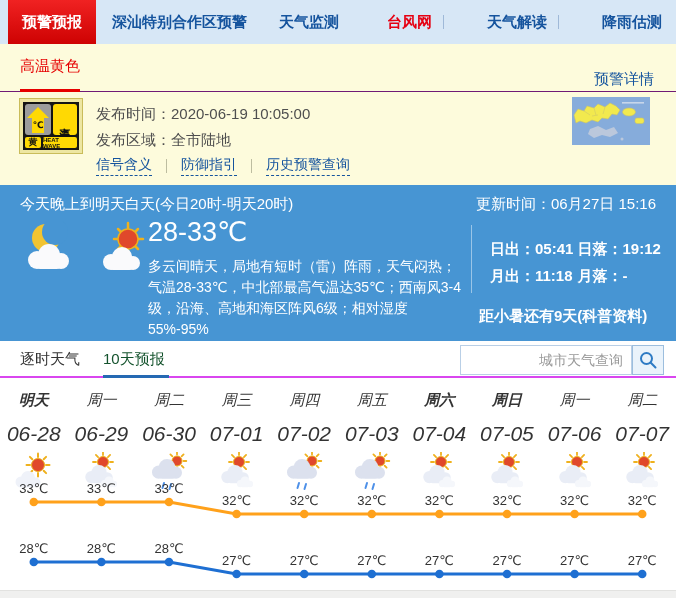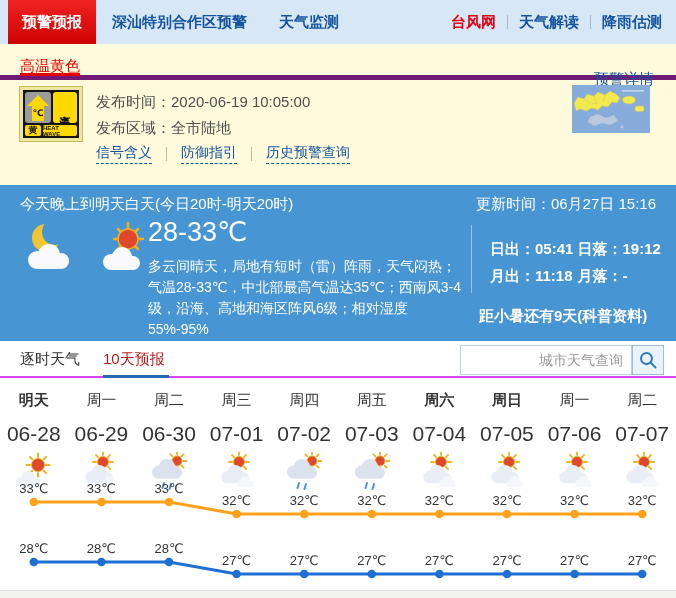--- a/index.html
+++ b/index.html
@@ -4,27 +4,27 @@
 <style>
   * { margin:0; padding:0; box-sizing:border-box; }
   html,body { width:676px; height:598px; }
   body { font-family:"Liberation Sans","DejaVu Sans",sans-serif; background:#fff; overflow:hidden; position:relative; }
 
   
   .topnav { position:absolute; left:0; top:0; width:676px; height:44px; background:#D7E7F6; display:flex; align-items:stretch; padding-left:8px; font-size:15px; font-weight:bold; }
   .topnav .tab { display:flex; align-items:center; padding:0 16px; color:#15549E; cursor:pointer; }
   .topnav .tab.active { background:linear-gradient(#F02222,#CE0202); color:#fff; padding:0 14px; }
   .topnav-right { margin-left:auto; display:flex; align-items:center; padding-right:14px; }
-  .topnav-right .navlink { color:#15549E; cursor:pointer; }
+  .topnav-right .navlink { color:#15549E; cursor:pointer;margin-left:32px; }
   .topnav-right .navlink.red { color:#E60012; }
   .vsep { width:1px; height:14px; background:#9FB9D8; margin:0 11px; }
 
   
   .warnsec { position:absolute; left:0; top:44px; width:676px; height:141px; background:#FDFBDC; }
-  .warn-tabrow { position:relative; height:36px; border-bottom:5px solid #701a75; }
+  .warn-tabrow { position:relative; height:48px; border-bottom:1px solid #701a75; }
   .warn-level { position:absolute; left:20px; top:13px; color:#E60000; font-size:15px; cursor:pointer; }
   .warn-underline { position:absolute; left:20px; bottom:-1px; width:60px; height:3px; background:#E60000; }
   .warn-detail { position:absolute; right:22px; top:26px; color:#15549E; font-size:15px; cursor:pointer; }
   .warn-body { position:relative; height:96px; }
 
   .warn-icon { position:absolute; left:20px; top:7px; width:62px; height:54px; background:#141414; border:3px solid #EDE6A2; outline:1px solid #C9BC5A; }
   .wi-cell { position:absolute; background:#FFD903; color:#111; display:flex; align-items:center; justify-content:center; font-weight:bold; }
   .wi-arrow { left:2px; top:2px; width:26px; height:31px; background:#9C9C9C; border-radius:3px; }
   .wi-type  { left:30px; top:2px; width:24px; height:31px; border-radius:3px; writing-mode:vertical-rl; font-size:11px; letter-spacing:1px; line-height:24px; }
   .wi-level { left:2px; top:35px; width:16px; height:11px; border-radius:2px; font-size:9px; }
@@ -47,30 +47,30 @@
   .cur-desc { position:absolute; left:148px; top:71px; width:320px; font-size:14px; line-height:21px; }
   .cur-divider { position:absolute; left:471px; top:40px; width:1px; height:68px; background:rgba(255,255,255,.45); }
   .sunmoon { position:absolute; left:490px; top:50px; font-size:15px; font-weight:bold; width:175px; display:flex; flex-wrap:wrap; }
   .sm-cell { width:50%; white-space:nowrap; line-height:27px; }
   .solar-term { position:absolute; left:479px; top:122px; font-size:15px; font-weight:bold; }
 
   
   .fctabs { position:absolute; left:0; top:341px; width:676px; height:37px; background:#fff; border-bottom:2px solid #d946ef; }
   .fctab { position:absolute; top:9px; font-size:15px; cursor:pointer; }
   .fctab.hourly { left:20px; color:#333; }
-  .fctab.tenday { left:103px; color:#b91c1c; }
+  .fctab.tenday { left:103px; color:#14532d; }
   .fctab-underline { position:absolute; left:103px; bottom:-2px; width:66px; height:3px; background:#2569B3; }
   .searchbox { position:absolute; right:44px; top:4px; width:172px; height:30px; border:1px solid #B9CFE6; font-size:14px; color:#333; padding:0 8px; outline:none; background:#fff;text-align:right; }
   .searchbox::placeholder { color:#999; }
   .searchbtn { position:absolute; right:12px; top:4px; width:32px; height:30px; background:#EAF3FB; border:1px solid #9CBEDE; display:flex; align-items:center; justify-content:center; cursor:pointer; }
 
   
   .forecast { position:absolute; left:0; top:378px; width:676px; height:212px; }
   .fc-row { display:flex; }
-  .fc-col { width:67.6px; text-align:center; cursor:pointer; }
+  .fc-col { width:67.6px; text-align:center; cursor:pointer;font-style:italic; }
   .fc-day { margin-top:13px; font-size:15px; color:#333; }
   .fc-day.bold { font-weight:bold; }
   .fc-date { margin-top:12px; font-size:21px; color:#333; }
   .fc-icon { margin-top:6px; height:40px; }
   .chart { position:absolute; left:0; }
   .chart.high { top:102px; }
   .chart.low  { top:162px; }
   .temp-label { font:13px "Liberation Sans","DejaVu Sans",sans-serif; fill:#333; }
 
   .graystrip { position:absolute; left:0; top:590px; width:676px; height:8px; background:#F0F0EF; border-top:1px solid #E2E2E0; }

